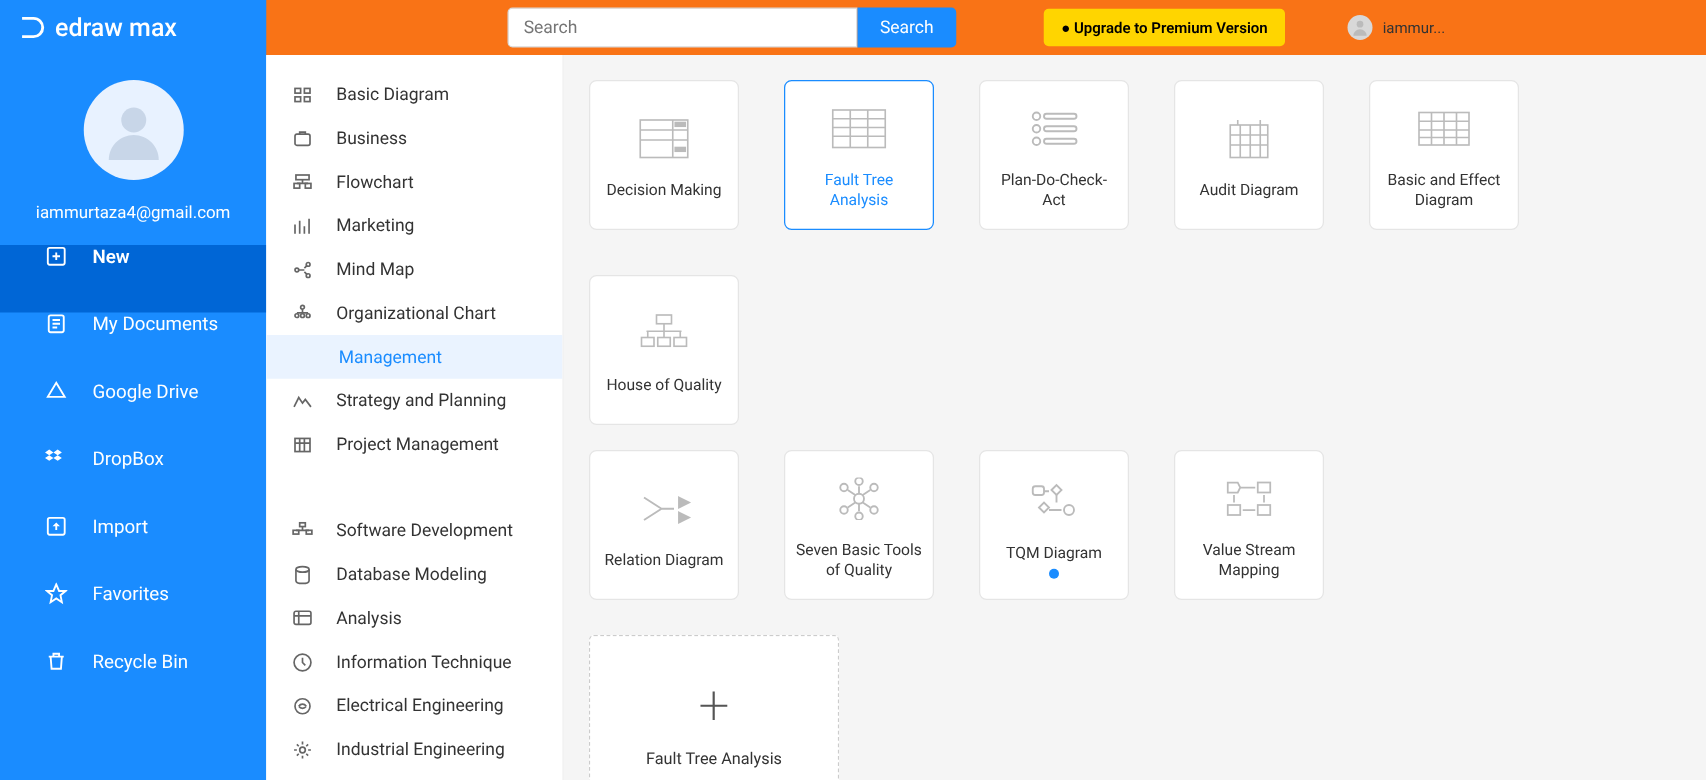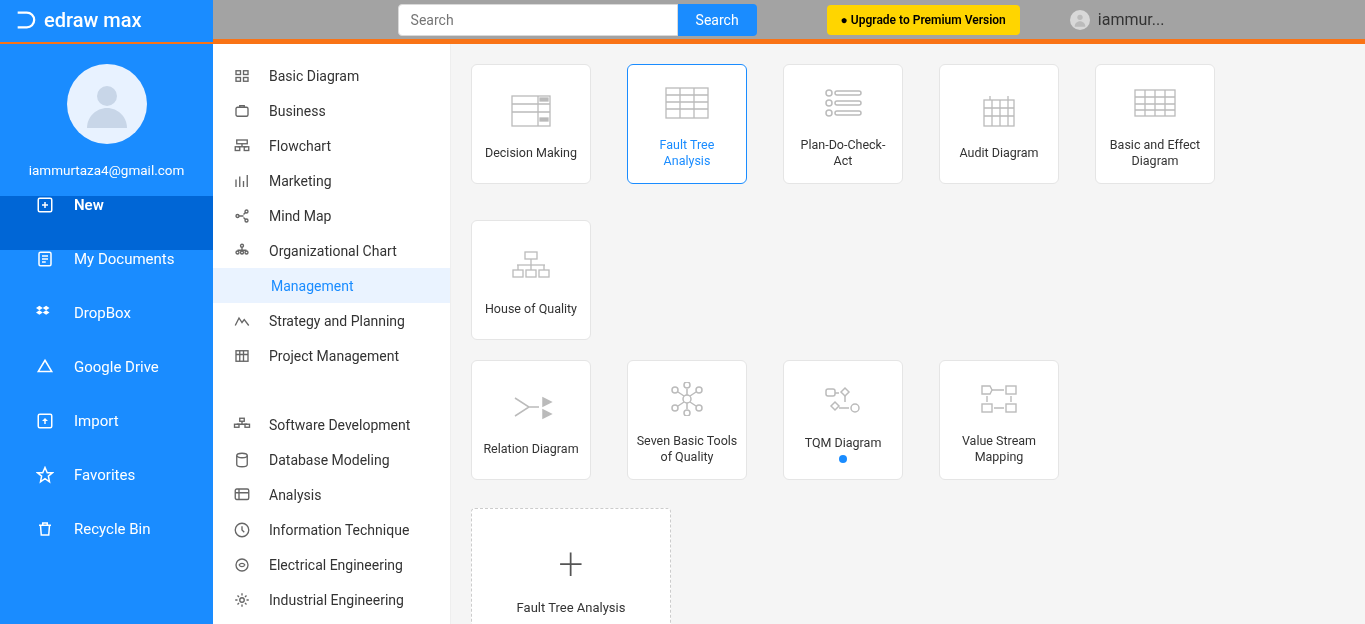--- a/index.html
+++ b/index.html
@@ -1,27 +1,27 @@
 <!DOCTYPE html>
 <html><head>
 <meta charset="utf-8">
 <style>
 * { margin:0; padding:0; box-sizing:border-box; font-family:-apple-system,BlinkMacSystemFont,"Segoe UI",Roboto,sans-serif; }
 body { width:1365px; height:624px; overflow:hidden; background:#f5f5f5; display:flex; flex-direction:column; }
-.topbar { height:44px; background:#a3a3a3; display:flex; align-items:center; border-bottom:5px solid #f97316; }
+.topbar { height:44px; background:#f97316; display:flex; align-items:center; border-bottom:1px solid #f97316; }
 .logo-area { width:213px; height:44px; background:#1a8cff; display:flex; align-items:center; padding-left:14px; color:#fff; font-size:20px; font-weight:500; }
 .logo-area svg { margin-right:8px; }
 .top-center { flex:1; display:flex; justify-content:center; align-items:center; }
 .search-wrap { display:flex; align-items:flex-start; }
 .search-input { width:280px; height:32px; border:1px solid #d9d9d9; border-radius:4px 0 0 4px; padding:0 12px; font-size:14px; outline:none; }
 .search-btn { height:32px; padding:0 18px; background:#1a8cff; color:#fff; border:none; border-radius:0 4px 4px 0; font-size:14px; cursor:pointer; }
 .upgrade-btn { height:30px; padding:0 14px; background:#ffd500; border:none; border-radius:4px; font-size:12px; font-weight:600; cursor:pointer; margin-left:70px; }
 .user-area { display:flex; align-items:center; margin-left:50px; margin-right:16px; }
 .user-avatar-sm { width:20px; height:20px; border-radius:50%; background:#d8d8d8; margin-right:8px; display:flex; align-items:center; justify-content:center;}
-.user-name { font-size:16px; color:#333; max-width:70px; overflow:hidden; text-overflow:ellipsis; white-space:nowrap;}
+.user-name { font-size:12px; color:#333; max-width:70px; overflow:hidden; text-overflow:ellipsis; white-space:nowrap;}
 .main { flex:1; display:flex; overflow:hidden; }
 .sidebar { width:213px; background:#1a8cff; color:#fff; display:flex; flex-direction:column; align-items:center; }
 .avatar-lg { width:80px; height:80px; border-radius:50%; background:#e8f2ff; margin-top:20px; display:flex; align-items:center; justify-content:center;}
 .email { font-size:13.5px; margin-top:18px; margin-bottom:18px; }
 .nav { width:100%; }
 .nav-item { display:flex; align-items:flex-start; height:54px; padding-left:34px; font-size:15px; cursor:pointer; }
 .nav-item.active { background:#0066d6; font-weight:600; }
 .nav-item .ico { width:22px; margin-right:18px; display:flex; align-items:center; justify-content:center; }
 .catcol { width:238px; background:#fff; border-right:1px solid #eee; overflow-y:auto; padding-top:14px; }
 .cat-item { display:flex; align-items:center; height:35px; padding-left:18px; font-size:14px; color:#333; cursor:pointer; }
@@ -92,33 +92,33 @@
         <span class="ico">
             <svg width="18" height="18" viewBox="0 0 24 24" fill="none" stroke="#fff" stroke-width="2">
               <rect x="4" y="3" width="16" height="18" rx="2"></rect>
               <path d="M8 8h8M8 12h8M8 16h5"></path>
             </svg>
           </span>
         <span>My Documents</span>
       </div>
       <div class="nav-item">
         <span class="ico">
+            <svg width="18" height="18" viewBox="0 0 24 24" fill="none" stroke="#fff" stroke-width="2">
+              <path d="M12 3l9 15H3z"></path>
+            </svg>
+          </span>
+        <span>Google Drive</span>
+      </div>
+      <div class="nav-item">
+        <span class="ico">
             <svg width="18" height="18" viewBox="0 0 24 24" fill="#fff">
               <path d="M6 3l6 4-6 4-6-4zM18 3l6 4-6 4-6-4zM6 11l6 4-6 4-6-4zM18 11l6 4-6 4-6-4z" transform="scale(0.75)"></path>
             </svg>
           </span>
         <span>DropBox</span>
-      </div>
-      <div class="nav-item">
-        <span class="ico">
-            <svg width="18" height="18" viewBox="0 0 24 24" fill="none" stroke="#fff" stroke-width="2">
-              <path d="M12 3l9 15H3z"></path>
-            </svg>
-          </span>
-        <span>Google Drive</span>
       </div>
       <div class="nav-item">
         <span class="ico">
             <svg width="18" height="18" viewBox="0 0 24 24" fill="none" stroke="#fff" stroke-width="2">
               <rect x="3" y="3" width="18" height="18" rx="2"></rect>
               <path d="M12 8l-4 4h3v4h2v-4h3z" fill="#fff" stroke="none"></path>
             </svg>
           </span>
         <span>Import</span>
       </div>

